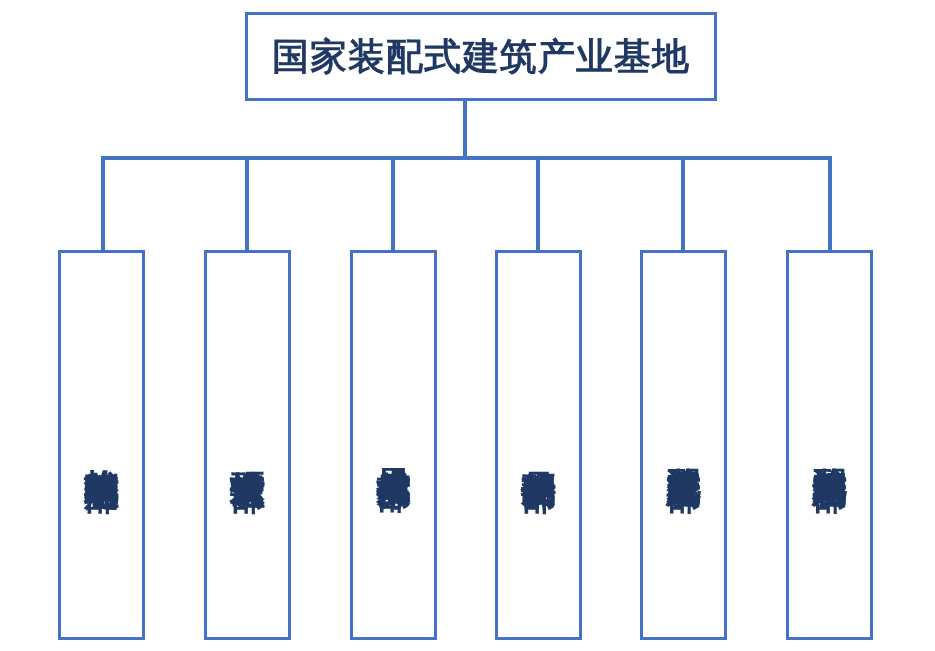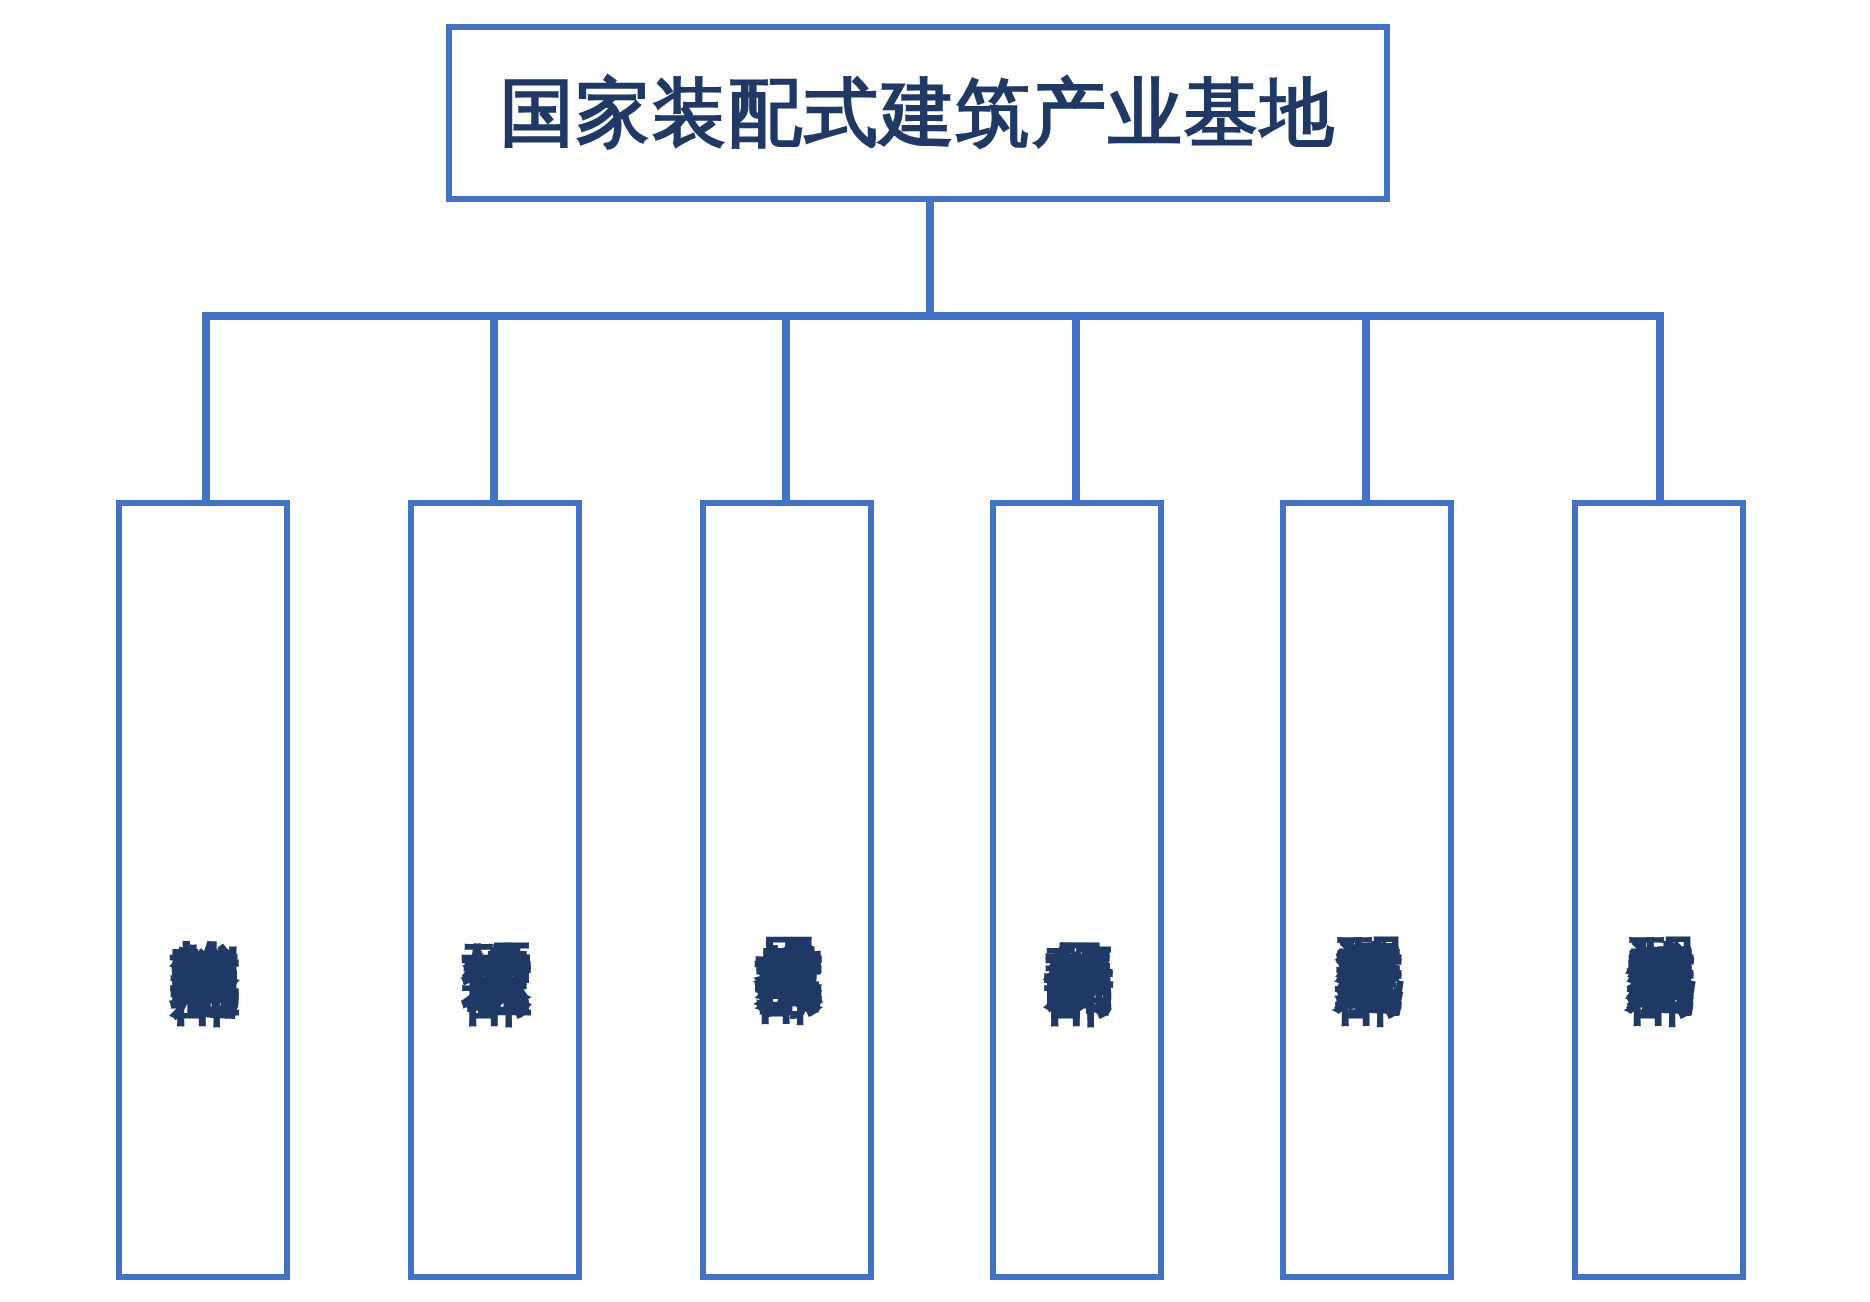--- a/index.html
+++ b/index.html
@@ -22,21 +22,21 @@
   
   .node {
     position: absolute;
     box-sizing: border-box;
     background: #ffffff;
     border: 3px solid #4472C4;
     color: #1F3864;
   }
 
   .root-node {
-    left: 223px;
+    left: 245px;
     top: 12px;
     width: 472px;
     height: 89px;
     display: flex;
     align-items: center;
     justify-content: center;
   }
   .root-label {
     font-size: 37px;
     font-weight: bold;

